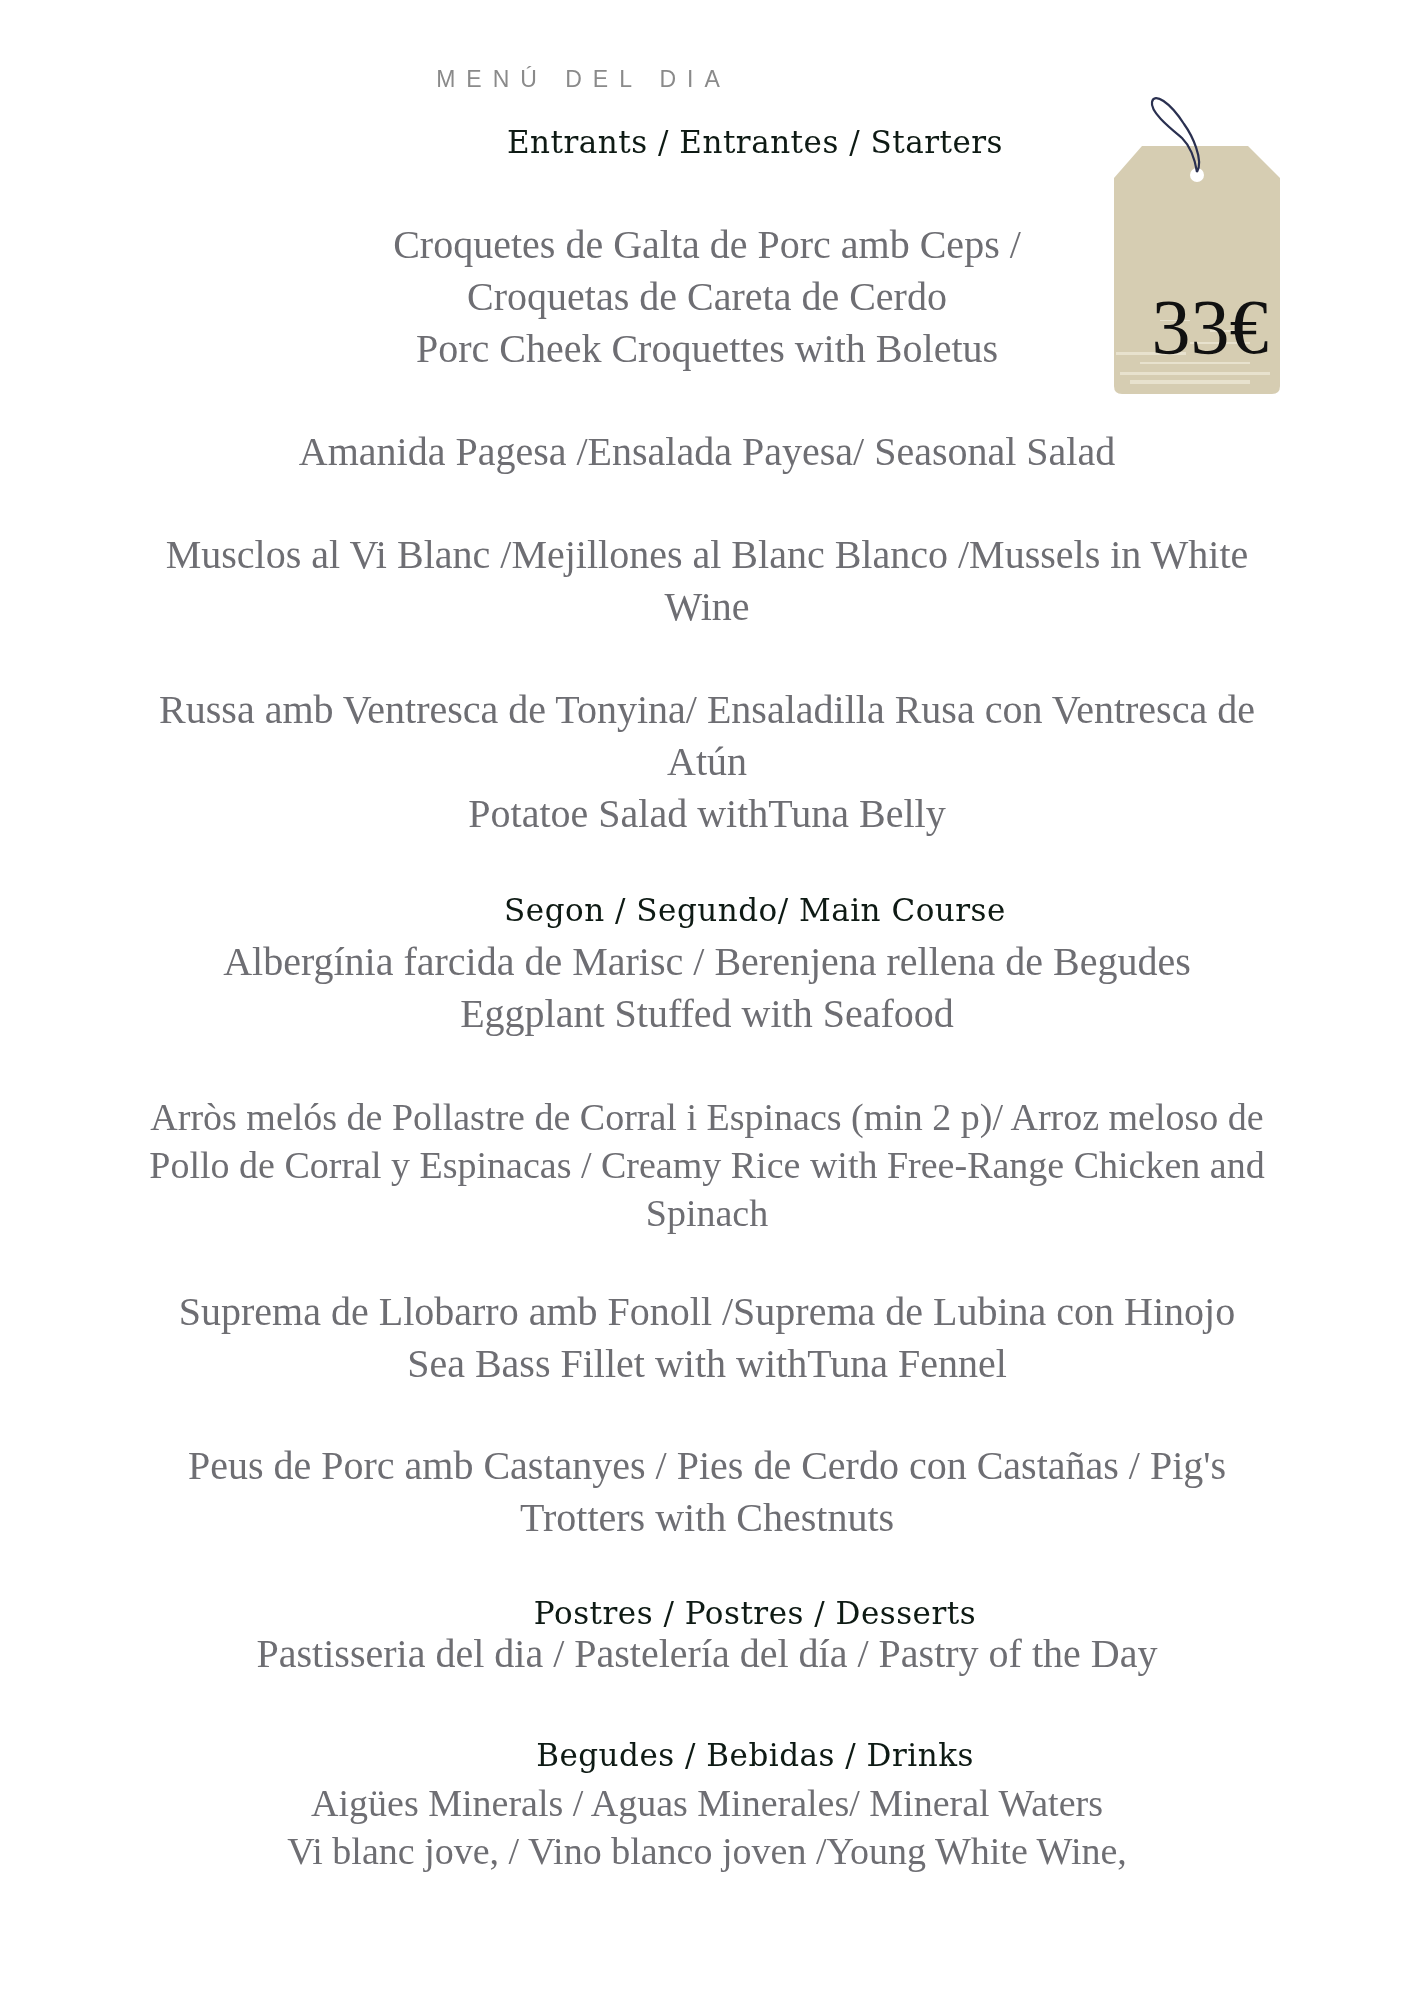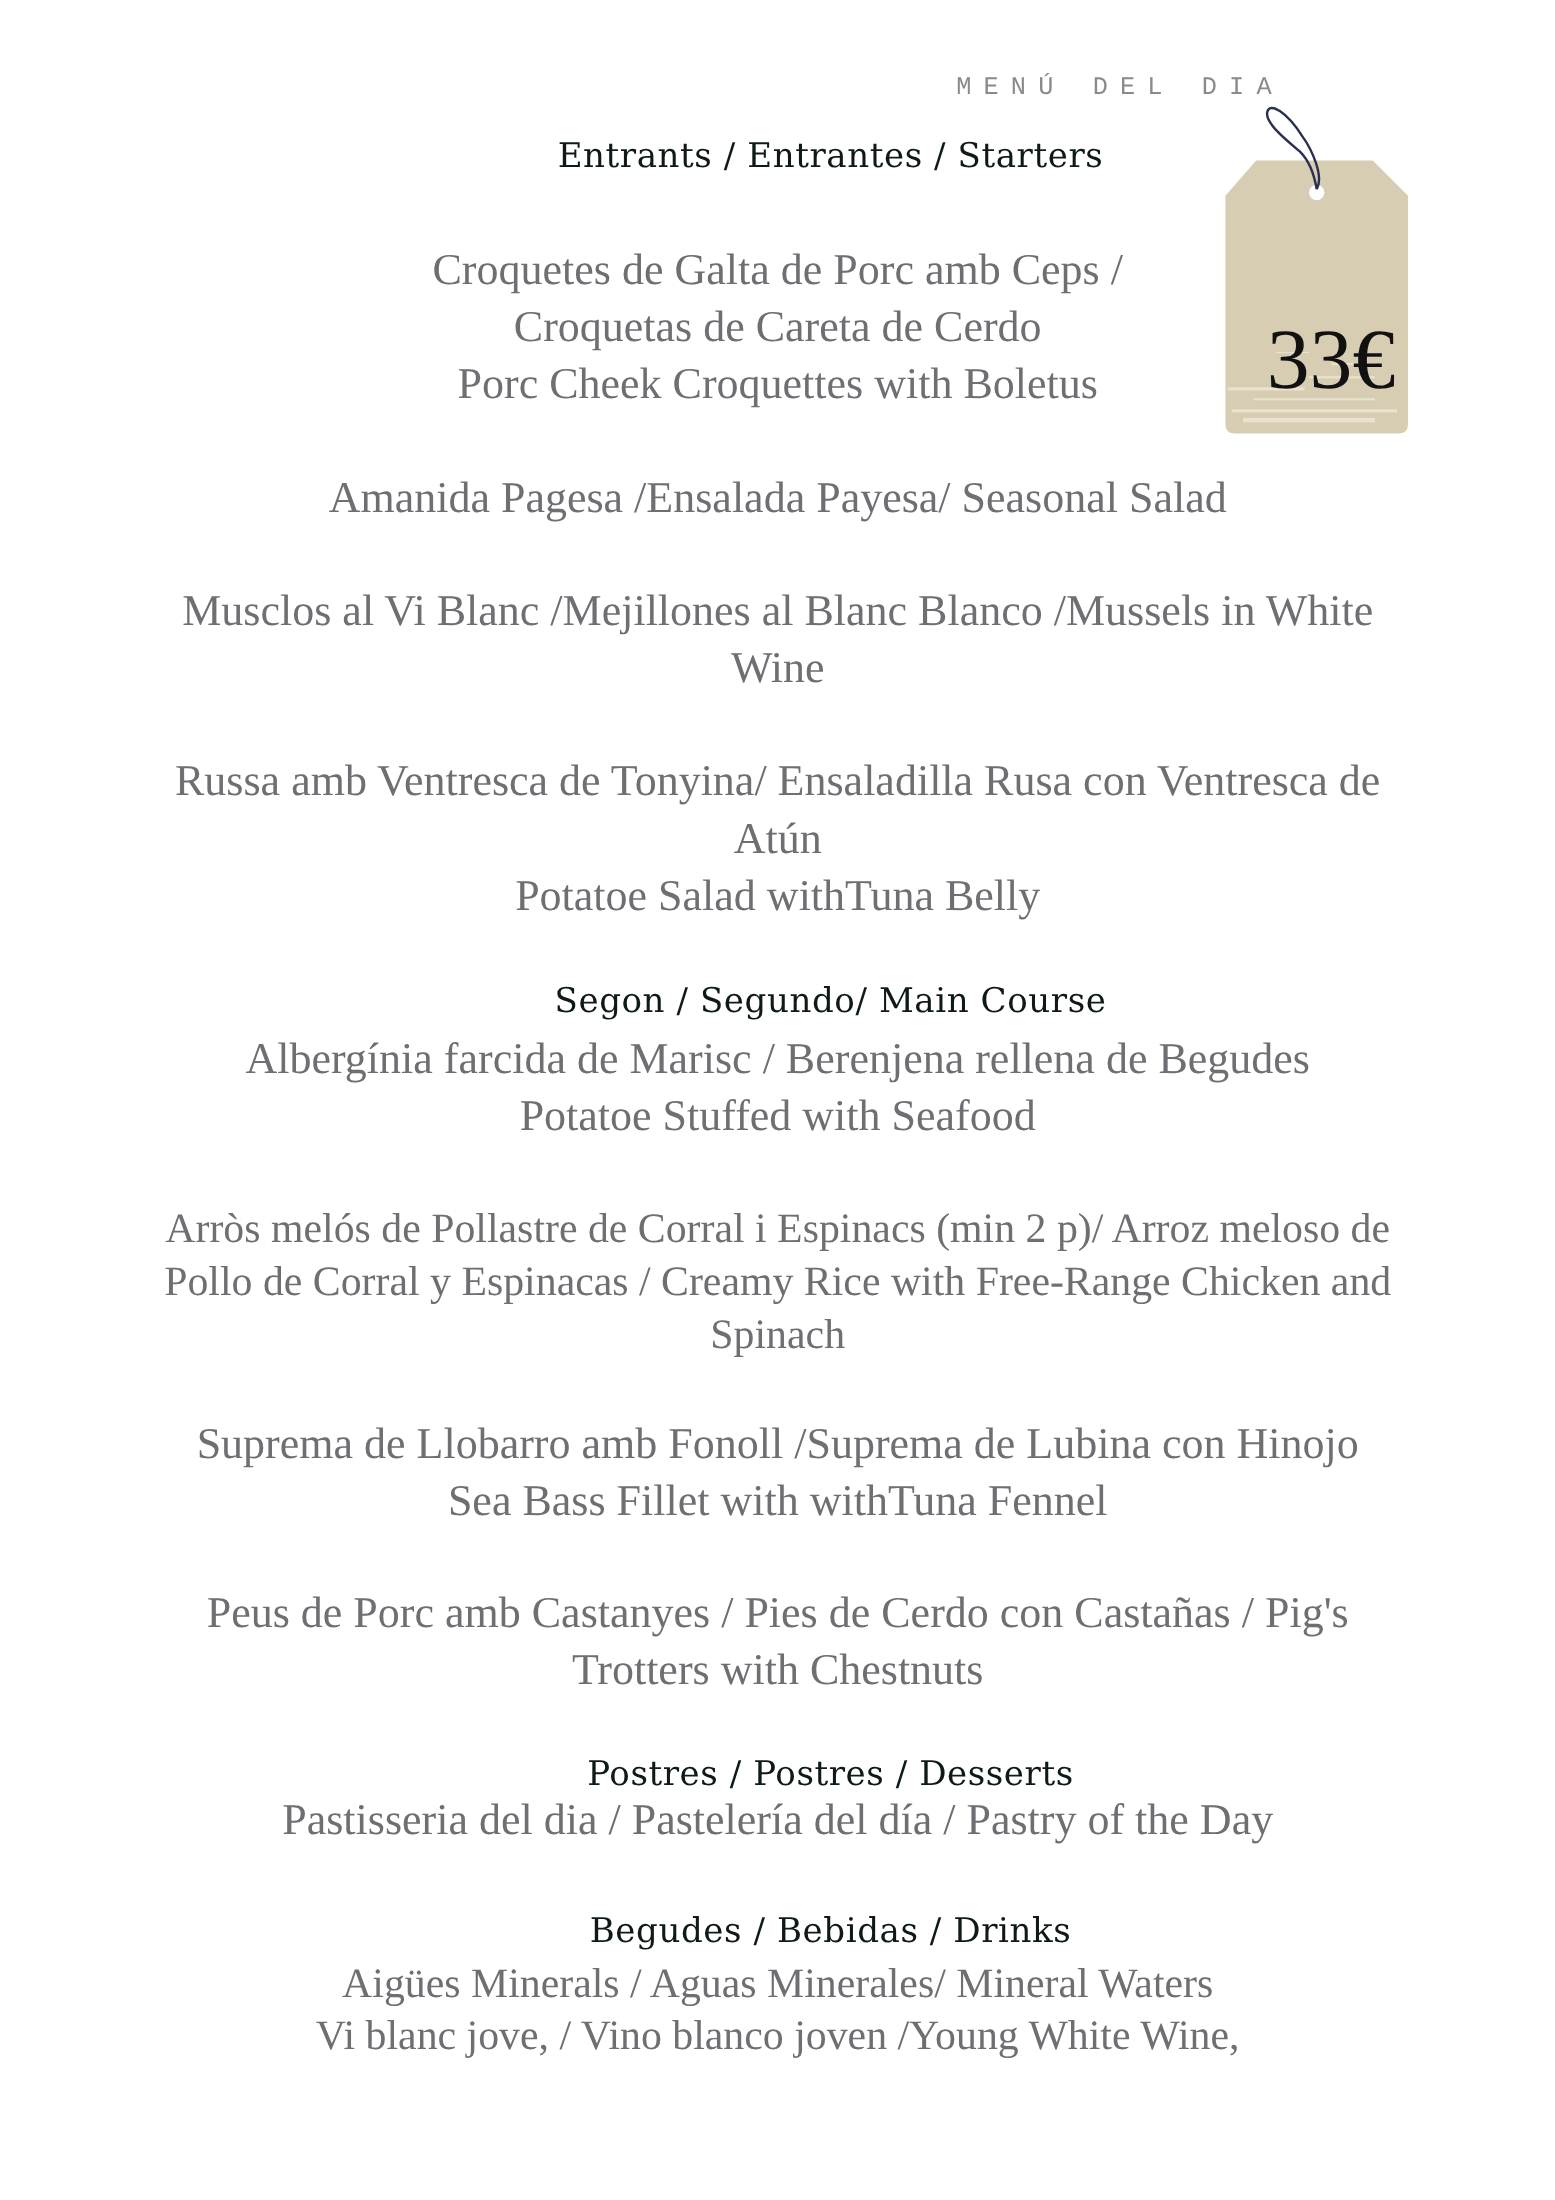--- a/index.html
+++ b/index.html
@@ -1,22 +1,22 @@
 <!DOCTYPE html>
 <html><head>
 <meta charset="utf-8">
 <style>
   html, body { margin:0; padding:0; }
   body {
     width:1414px; height:2000px; background:#ffffff; position:relative; overflow:hidden;
     font-family:"Liberation Serif", serif;
   }
   .kicker {
-    position:absolute; left:0; width:1167px; top:66px; text-align:right;
-    font-family:Liberation Mono, monospace; font-size:23px; letter-spacing:11px;
+    position:absolute; left:0; width:1167px; top:66px; text-align:center;
+    font-family:Liberation Sans, sans-serif; font-size:23px; letter-spacing:11px;
     color:#8a8a8a;
   }
   .section-head {
     position:absolute; left:0; width:1414px; text-align:center;
     font-family:"DejaVu Serif", serif; font-weight:normal; font-size:31px;
     color:#0e1a14; letter-spacing:0.5px;padding-left:48px;
   }
   .dish {
     position:absolute; left:100px; width:1214px; text-align:center;
     font-family:"Liberation Serif", serif; color:#6e6e73; font-size:40px;
@@ -76,21 +76,21 @@
 <div class="dish" style="top:684px;">
   <span class="line">Russa amb Ventresca de Tonyina/ Ensaladilla Rusa con Ventresca de</span>
   <span class="line">Atún</span>
   <span class="line">Potatoe Salad withTuna Belly</span>
 </div>
 
 <div class="section-head" style="top:892px;">Segon / Segundo/ Main Course</div>
 
 <div class="dish" style="top:936px;">
   <span class="line">Albergínia farcida de Marisc / Berenjena rellena de Begudes</span>
-  <span class="line">Potatoe Stuffed with Seafood</span>
+  <span class="line">Eggplant Stuffed with Seafood</span>
 </div>
 
 <div class="dish tight" style="top:1093px;">
   <span class="line">Arròs melós de Pollastre de Corral i Espinacs (min 2 p)/ Arroz meloso de</span>
   <span class="line">Pollo de Corral y Espinacas / Creamy Rice with Free-Range Chicken and</span>
   <span class="line">Spinach</span>
 </div>
 
 <div class="dish" style="top:1286px;">
   <span class="line">Suprema de Llobarro amb Fonoll  /Suprema de Lubina con Hinojo</span>

